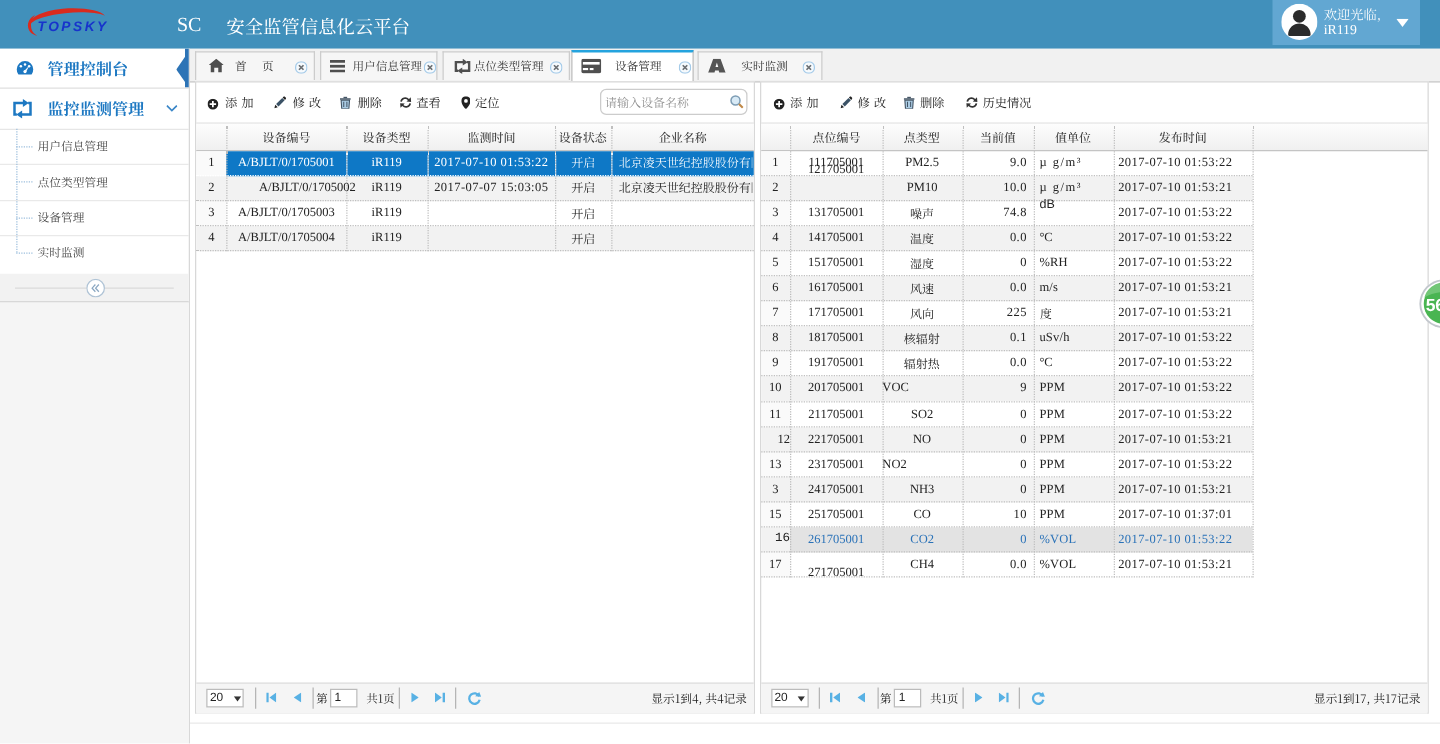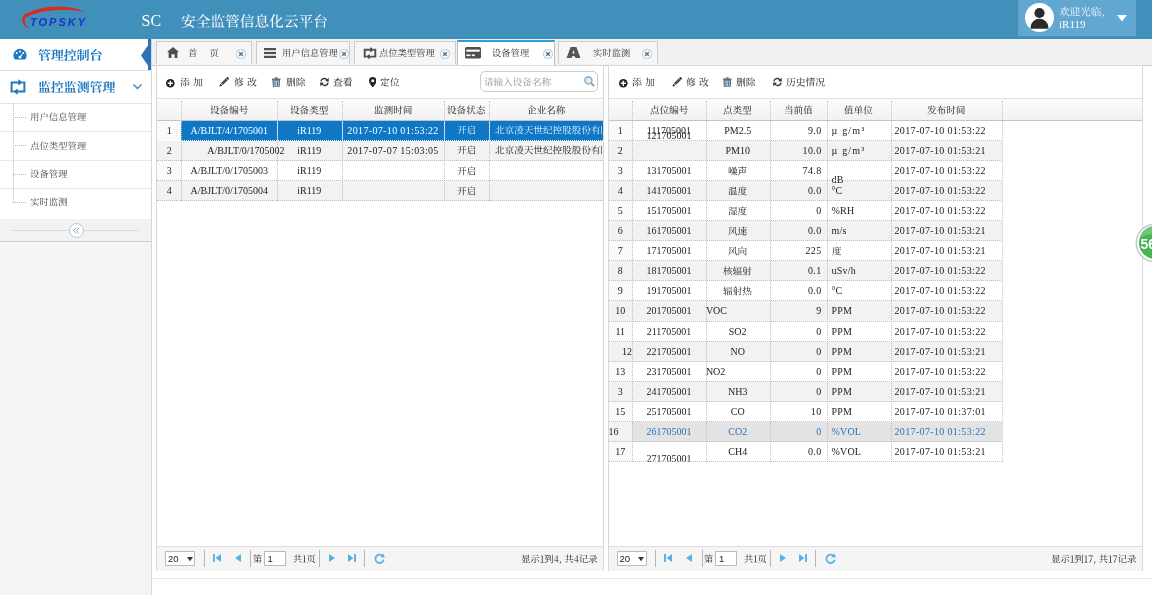--- a/index.html
+++ b/index.html
@@ -526,21 +526,21 @@
     <div style="position:absolute;left:181.4px;top:120.5px;width:1px;height:80.4px;border-left:1px dotted #bbb"></div>
     <div style="position:absolute;left:277.0px;top:101.0px;width:1px;height:17.5px;border-left:1px dotted #bfbfbf"></div>
     <div style="position:absolute;left:277.0px;top:120.5px;width:1px;height:80.4px;border-left:1px dotted #bfbfbf"></div>
     <div style="position:absolute;left:341.7px;top:101.0px;width:1px;height:17.5px;border-left:1px dotted #bfbfbf"></div>
     <div style="position:absolute;left:341.7px;top:120.5px;width:1px;height:80.4px;border-left:1px dotted #bfbfbf"></div>
     <div style="position:absolute;left:444.4px;top:101.0px;width:1px;height:17.5px;border-left:1px dotted #bfbfbf"></div>
     <div style="position:absolute;left:444.4px;top:120.5px;width:1px;height:80.4px;border-left:1px dotted #bfbfbf"></div>
     <div style="position:absolute;left:488.7px;top:101.0px;width:1px;height:17.5px;border-left:1px dotted #bfbfbf"></div>
     <div style="position:absolute;left:488.7px;top:120.5px;width:1px;height:80.4px;border-left:1px dotted #bfbfbf"></div>
     <div style="position:absolute;left:157px;top:120.5px;width:24.400000000000006px;height:20.1px;line-height:20.1px;text-align:center;font-family:'Liberation Serif',serif;font-size:10px;color:#222">1</div>
-    <div style="position:absolute;left:181.4px;top:120.5px;width:95.6px;height:20.1px;line-height:20.1px;text-align:center;font-family:'Liberation Serif',serif;font-size:10px;color:#fff">A/BJLT/4/1705001</div>
+    <div style="position:absolute;left:181.4px;top:120.5px;width:95.6px;height:20.1px;line-height:20.1px;text-align:center;font-family:'Liberation Serif',serif;font-size:10px;color:#fff">A/BJLT/0/1705001</div>
     <div style="position:absolute;left:277px;top:120.5px;width:64.69999999999999px;height:20.1px;line-height:20.1px;text-align:center;font-family:'Liberation Serif',serif;font-size:10px;color:#fff">iR119</div>
     <div style="position:absolute;left:341.7px;top:120.5px;width:102.69999999999999px;height:20.1px;line-height:20.1px;text-align:center;font-family:'Liberation Serif',serif;font-size:10px;letter-spacing:0.35px;color:#fff">2017-07-10 01:53:22</div>
     <svg style="position:absolute;left:456.9px;top:124.3px" width="19.2" height="12.5" viewBox="0 0 19.20 12.48">
       <g fill="#fff" transform="translate(0,9.60) scale(0.009600,-0.009600)">
         <use href="#f5f00" x="0"></use>
         <use href="#f542f" x="1000"></use>
       </g>
     </svg>
     <svg style="position:absolute;left:494.7px;top:124.3px" width="107.0" height="12.5" viewBox="0 0 107.00 12.48">
       <g fill="#fff" transform="translate(0,9.60) scale(0.009600,-0.009600)">
@@ -690,21 +690,21 @@
     <div style="position:absolute;left:608.5px;top:159.7px;width:393.8px;height:1px;border-top:1px dotted #bfbfbf"></div>
     <div style="position:absolute;left:608.5px;top:160.7px;width:23.600000000000023px;height:20.1px;line-height:20.1px;text-align:center;font-family:'Liberation Serif',serif;font-size:10px;color:#222">3</div>
     <div style="position:absolute;left:632.1px;top:160.7px;width:73.8px;height:20.1px;line-height:20.1px;text-align:center;font-family:'Liberation Serif',serif;font-size:10px;color:#222">131705001</div>
     <svg style="position:absolute;left:728.1px;top:164.5px" width="19.2" height="12.5" viewBox="0 0 19.20 12.48">
       <g fill="#222" transform="translate(0,9.60) scale(0.009600,-0.009600)">
         <use href="#f566a" x="0"></use>
         <use href="#f58f0" x="1000"></use>
       </g>
     </svg>
     <div style="position:absolute;left:769.5px;top:160.7px;width:52.0px;height:20.1px;line-height:20.1px;text-align:right;font-family:'Liberation Serif',serif;font-size:10px;letter-spacing:0.35px;color:#222">74.8</div>
-    <div style="position:absolute;left:831.5px;top:170px;height:20.1px;line-height:20.1px;font-family:Liberation Serif, serif;font-size:10px;letter-spacing:0.2px;color:#222">dB</div>
+    <div style="position:absolute;left:831.5px;top:154px;height:20.1px;line-height:20.1px;font-family:Liberation Sans, sans-serif;font-size:10px;letter-spacing:0.2px;color:#222">dB</div>
     <div style="position:absolute;left:894.5px;top:160.7px;height:20.1px;line-height:20.1px;font-family:'Liberation Serif',serif;font-size:10px;letter-spacing:0.35px;color:#222">2017-07-10 01:53:22</div>
     <div style="position:absolute;left:608.5px;top:179.8px;width:393.8px;height:1px;border-top:1px dotted #bfbfbf"></div>
     <div style="position:absolute;left:608.5px;top:180.8px;width:23.600000000000023px;height:20.1px;line-height:20.1px;text-align:center;font-family:'Liberation Serif',serif;font-size:10px;color:#222">4</div>
     <div style="position:absolute;left:632.1px;top:180.8px;width:73.8px;height:20.1px;line-height:20.1px;text-align:center;font-family:'Liberation Serif',serif;font-size:10px;color:#222">141705001</div>
     <svg style="position:absolute;left:728.1px;top:184.6px" width="19.2" height="12.5" viewBox="0 0 19.20 12.48">
       <g fill="#222" transform="translate(0,9.60) scale(0.009600,-0.009600)">
         <use href="#f6e29" x="0"></use>
         <use href="#f5ea6" x="1000"></use>
       </g>
     </svg>
@@ -813,21 +813,21 @@
     <div style="position:absolute;left:831.5px;top:381.8px;height:20.1px;line-height:20.1px;font-family:'Liberation Serif',serif;font-size:10px;letter-spacing:0.2px;color:#222">PPM</div>
     <div style="position:absolute;left:894.5px;top:381.8px;height:20.1px;line-height:20.1px;font-family:'Liberation Serif',serif;font-size:10px;letter-spacing:0.35px;color:#222">2017-07-10 01:53:21</div>
     <div style="position:absolute;left:608.5px;top:400.9px;width:393.8px;height:1px;border-top:1px dotted #bfbfbf"></div>
     <div style="position:absolute;left:608.5px;top:401.9px;width:23.600000000000023px;height:20.1px;line-height:20.1px;text-align:center;font-family:'Liberation Serif',serif;font-size:10px;color:#222">15</div>
     <div style="position:absolute;left:632.1px;top:401.9px;width:73.8px;height:20.1px;line-height:20.1px;text-align:center;font-family:'Liberation Serif',serif;font-size:10px;color:#222">251705001</div>
     <div style="position:absolute;left:705.9px;top:401.9px;width:63.6px;height:20.1px;line-height:20.1px;text-align:center;font-family:'Liberation Serif',serif;font-size:10px;color:#222">CO</div>
     <div style="position:absolute;left:769.5px;top:401.9px;width:52.0px;height:20.1px;line-height:20.1px;text-align:right;font-family:'Liberation Serif',serif;font-size:10px;letter-spacing:0.35px;color:#222">10</div>
     <div style="position:absolute;left:831.5px;top:401.9px;height:20.1px;line-height:20.1px;font-family:'Liberation Serif',serif;font-size:10px;letter-spacing:0.2px;color:#222">PPM</div>
     <div style="position:absolute;left:894.5px;top:401.9px;height:20.1px;line-height:20.1px;font-family:'Liberation Serif',serif;font-size:10px;letter-spacing:0.35px;color:#222">2017-07-10 01:37:01</div>
     <div style="position:absolute;left:608.5px;top:421.0px;width:393.8px;height:1px;border-top:1px dotted #bfbfbf"></div>
-    <div style="position:absolute;left:608.5px;top:422.0px;width:23.600000000000023px;height:20.1px;line-height:20.1px;text-align:left;font-family:Liberation Serif, serif;font-size:10px;color:#222">16</div>
+    <div style="position:absolute;left:608.5px;top:422.0px;width:23.600000000000023px;height:20.1px;line-height:20.1px;text-align:right;font-family:Liberation Mono, monospace;font-size:10px;color:#222">16</div>
     <div style="position:absolute;left:632.1px;top:422.0px;width:73.8px;height:20.1px;line-height:20.1px;text-align:center;font-family:'Liberation Serif',serif;font-size:10px;color:#2a72b8">261705001</div>
     <div style="position:absolute;left:705.9px;top:422.0px;width:63.6px;height:20.1px;line-height:20.1px;text-align:center;font-family:'Liberation Serif',serif;font-size:10px;color:#2a72b8">CO2</div>
     <div style="position:absolute;left:769.5px;top:422.0px;width:52.0px;height:20.1px;line-height:20.1px;text-align:right;font-family:'Liberation Serif',serif;font-size:10px;letter-spacing:0.35px;color:#2a72b8">0</div>
     <div style="position:absolute;left:831.5px;top:422.0px;height:20.1px;line-height:20.1px;font-family:'Liberation Serif',serif;font-size:10px;letter-spacing:0.2px;color:#2a72b8">%VOL</div>
     <div style="position:absolute;left:894.5px;top:422.0px;height:20.1px;line-height:20.1px;font-family:'Liberation Serif',serif;font-size:10px;letter-spacing:0.35px;color:#2a72b8">2017-07-10 01:53:22</div>
     <div style="position:absolute;left:608.5px;top:441.1px;width:393.8px;height:1px;border-top:1px dotted #bfbfbf"></div>
     <div style="position:absolute;left:608.5px;top:442.1px;width:23.600000000000023px;height:20.1px;line-height:20.1px;text-align:center;font-family:'Liberation Serif',serif;font-size:10px;color:#222">17</div>
     <div style="position:absolute;left:632.1px;top:449px;width:73.8px;height:20.1px;line-height:20.1px;text-align:center;font-family:'Liberation Serif',serif;font-size:10px;color:#222">271705001</div>
     <div style="position:absolute;left:705.9px;top:442.1px;width:63.6px;height:20.1px;line-height:20.1px;text-align:center;font-family:'Liberation Serif',serif;font-size:10px;color:#222">CH4</div>
     <div style="position:absolute;left:769.5px;top:442.1px;width:52.0px;height:20.1px;line-height:20.1px;text-align:right;font-family:'Liberation Serif',serif;font-size:10px;letter-spacing:0.35px;color:#222">0.0</div>

